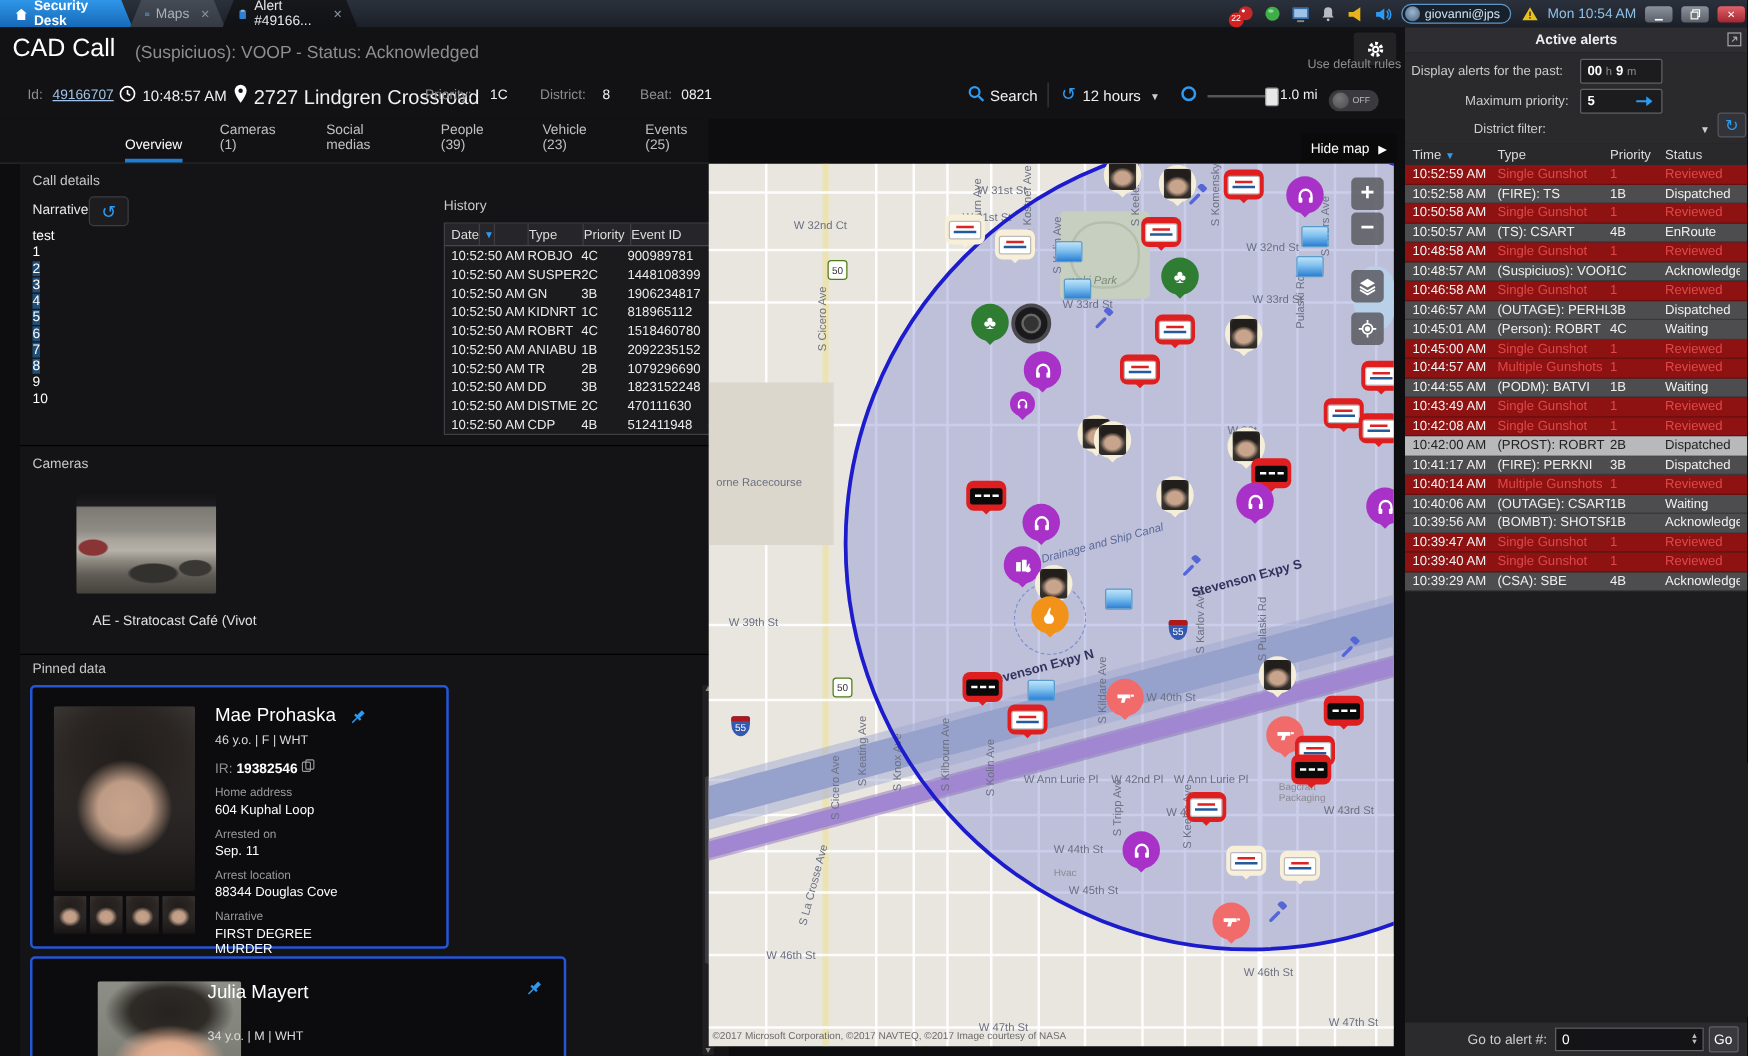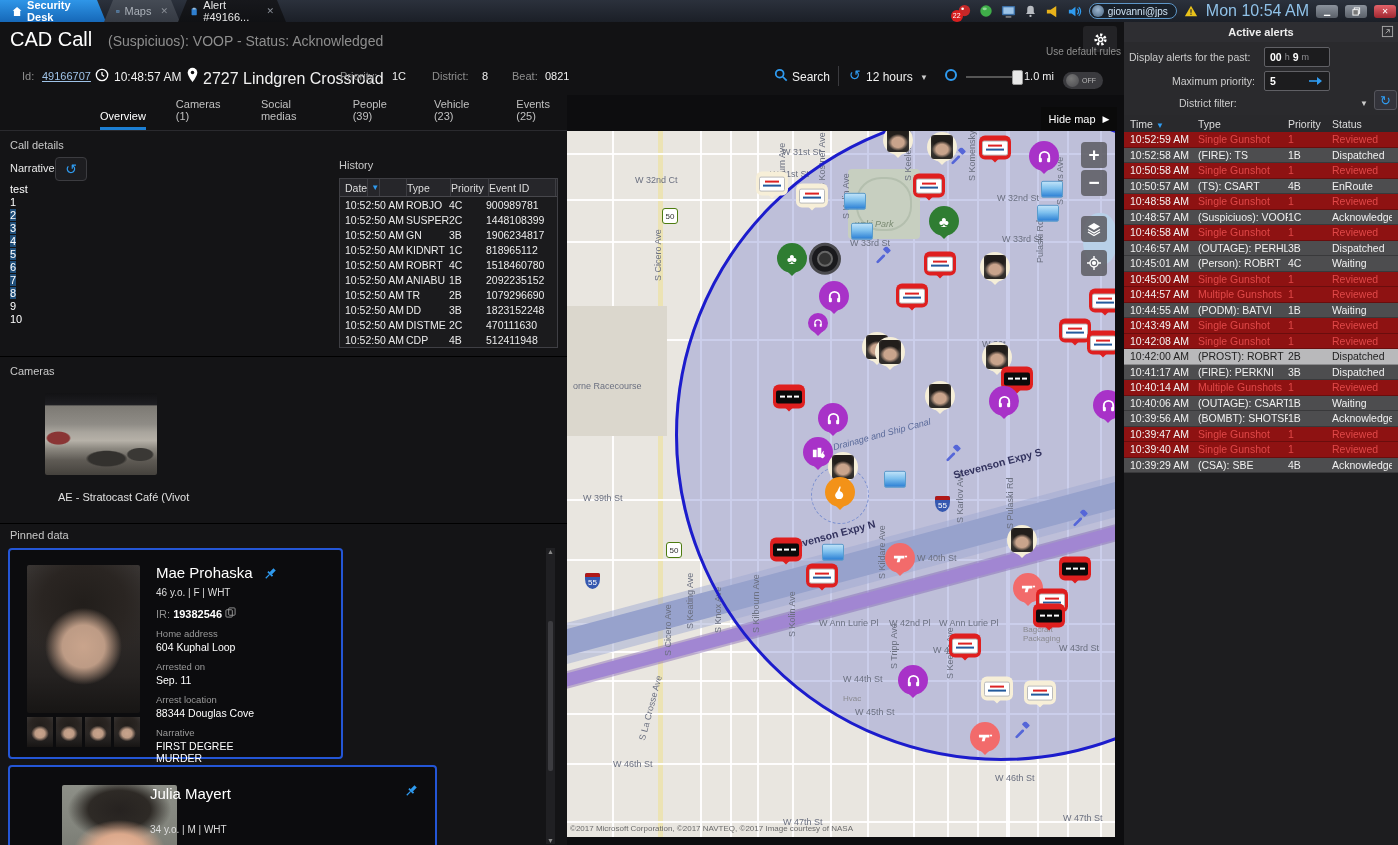--- a/index.html
+++ b/index.html
@@ -20,21 +20,21 @@
           clip-path:polygon(9px 0,calc(100% - 9px) 0,100% 100%,0 100%);}
   .ticon{width:11px;height:11px;display:inline-block;}
   
   #tray{position:absolute;right:2px;top:0;height:22px;display:flex;align-items:center;gap:7px;}
   .tri{width:15px;height:15px;position:relative;display:flex;align-items:center;justify-content:center;}
   .badge{position:absolute;left:-6px;bottom:-3px;background:#d81f1f;color:#fff;border-radius:50%;
          font-size:7px;width:12px;height:12px;display:flex;align-items:center;justify-content:center;}
   #userpill{display:flex;align-items:center;gap:4px;border:1px solid #5d96c8;border-radius:9px;
             padding:1px 8px 1px 2px;color:#cfe3f5;font-size:10px;background:#18202a;}
   #userpill .av{width:12px;height:12px;border-radius:50%;background:radial-gradient(circle at 50% 40%,#9db6cf,#44617e);}
-  #clock{color:#8fc1e8;font-size:16px;}
+  #clock{color:#8fc1e8;font-size:11px;}
   .winbtn{width:22px;height:13px;border-radius:3px;display:flex;align-items:center;justify-content:center;
           background:linear-gradient(180deg,#8b929c,#5a6069);color:#fff;font-size:8px;}
   #btn-close{background:linear-gradient(180deg,#e2626a,#a02730);}
   
   #hdr{position:absolute;left:0;top:22px;width:1124px;height:38px;background:#121214;}
   #hdr .t1{position:absolute;left:10px;top:6px;font-size:20px;color:#fff;}
   #hdr .t2{position:absolute;left:108px;top:11px;font-size:14px;color:#8e8e8e;}
   #gearbtn{position:absolute;left:1083px;top:4px;width:34px;height:26px;background:#232326;border-radius:3px;
            display:flex;align-items:center;justify-content:center;}
   
@@ -46,21 +46,21 @@
   .vdiv{position:absolute;top:6px;width:1px;height:20px;background:#3a3a3e;}
   #toggle{position:absolute;left:1063px;top:12px;width:40px;height:17px;background:#3a3a3e;border-radius:9px;
           display:flex;align-items:center;font-size:7px;color:#bbb;}
   #toggle .knob{width:13px;height:13px;border-radius:50%;background:radial-gradient(circle at 40% 35%,#777,#4a4a4e);margin:0 3px;}
   
   #sectabs{position:absolute;left:0;top:95px;width:567px;height:36px;background:#121214;border-bottom:1px solid #2a2a2e;
            display:flex;align-items:flex-end;padding-left:100px;box-sizing:border-box;gap:30px;font-size:11px;color:#c0c0c0;}
   .stab{padding-bottom:8px;}
   .stab.active{color:#fff;border-bottom:3px solid #1c7fd4;padding-bottom:5px;}
   
-  #leftcol{position:absolute;left:0;top:131px;width:567px;height:714px;background:#141416;}
+  #leftcol{position:absolute;left:16px;top:131px;width:567px;height:714px;background:#141416;}
   .secTitle{font-size:11px;color:#c8c8c8;}
   
   #resetbtn{position:absolute;left:55px;top:26px;width:30px;height:22px;background:#1d1d20;border:1px solid #3c3c40;
             border-radius:4px;color:#2f9bf0;font-size:14px;display:flex;align-items:center;justify-content:center;}
   .nline{font-size:11px;color:#fff;line-height:13px;}
   .nline .sel{background:#1f4e79;}
   
   #histtable{position:absolute;left:339px;top:47px;width:217px;border:1px solid #3f3f44;background:#1b1b1d;}
   .hrow{display:flex;height:15px;align-items:center;font-size:10.5px;color:#ececec;}
   .hrow span{overflow:hidden;white-space:nowrap;}
@@ -1124,15 +1124,26 @@
           <span class="ac2 o">1</span>
           <span class="ac3 o">Reviewed</span>
         </div>
         <div class="arow g">
           <span class="ac0 t">10:39:29 AM</span>
           <span class="ac1 o">(CSA): SBE</span>
           <span class="ac2 o">4B</span>
           <span class="ac3 o">Acknowledged</span>
         </div>
       </div>
+    <div id="pfooter">
+      <span style="margin-left:50px">Go to alert #:</span>
+      <div id="gotoinput" style="margin-left:6px">
+        <span>0</span>
+        <span class="spin">
+            <span>▲</span>
+            <span>▼</span>
+          </span>
+      </div>
+      <div id="gobtn">Go</div>
+    </div>
   </div>
 
 </div>
 
 </body></html>

